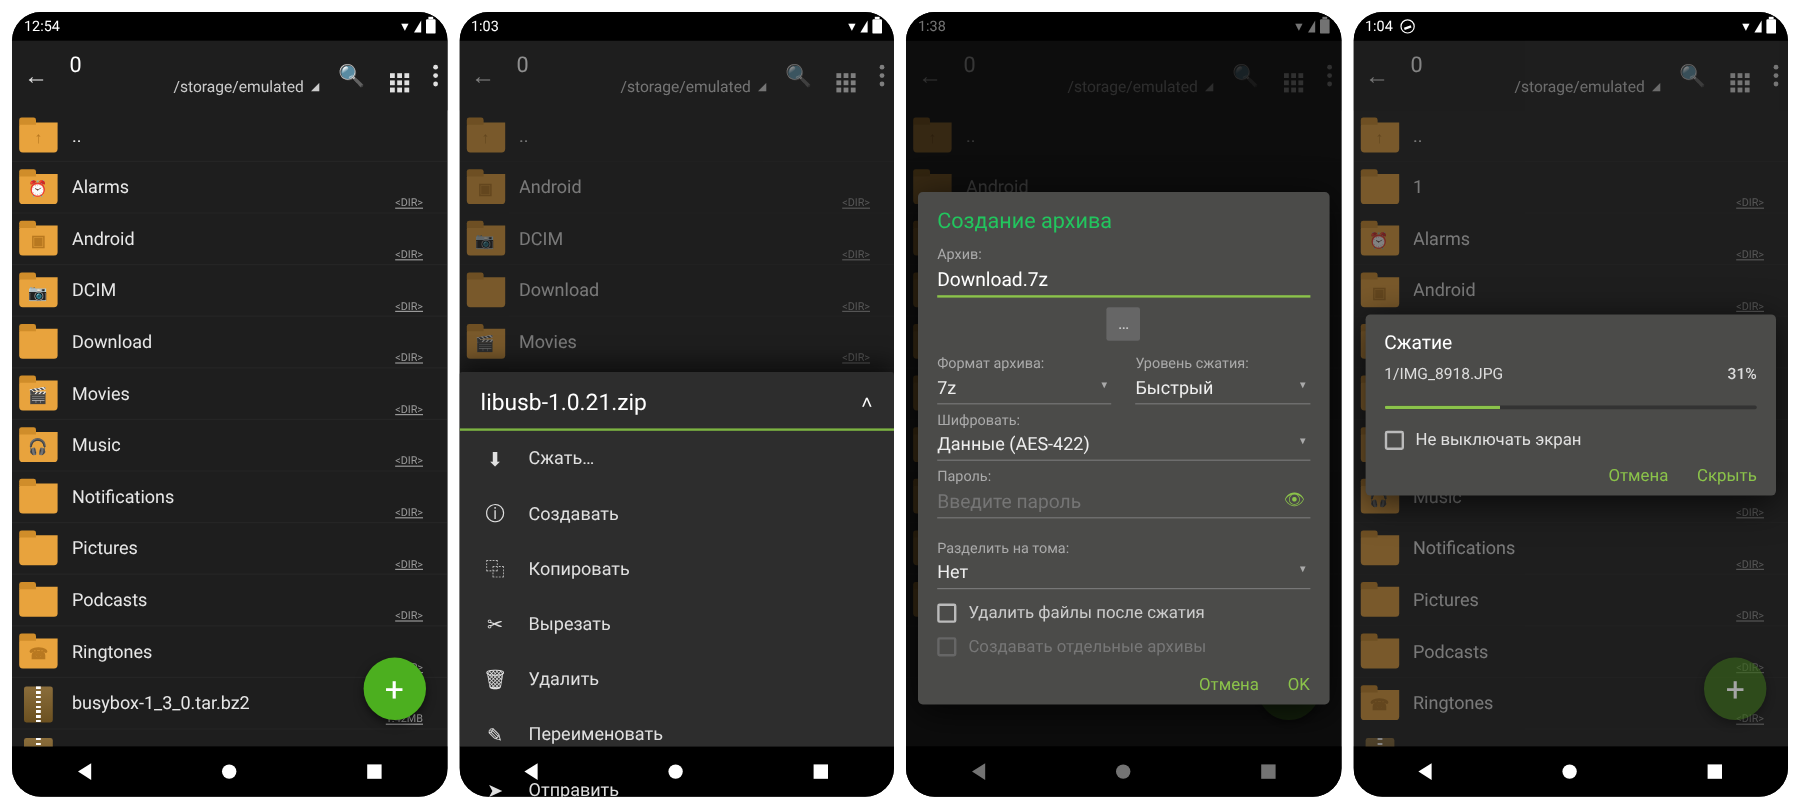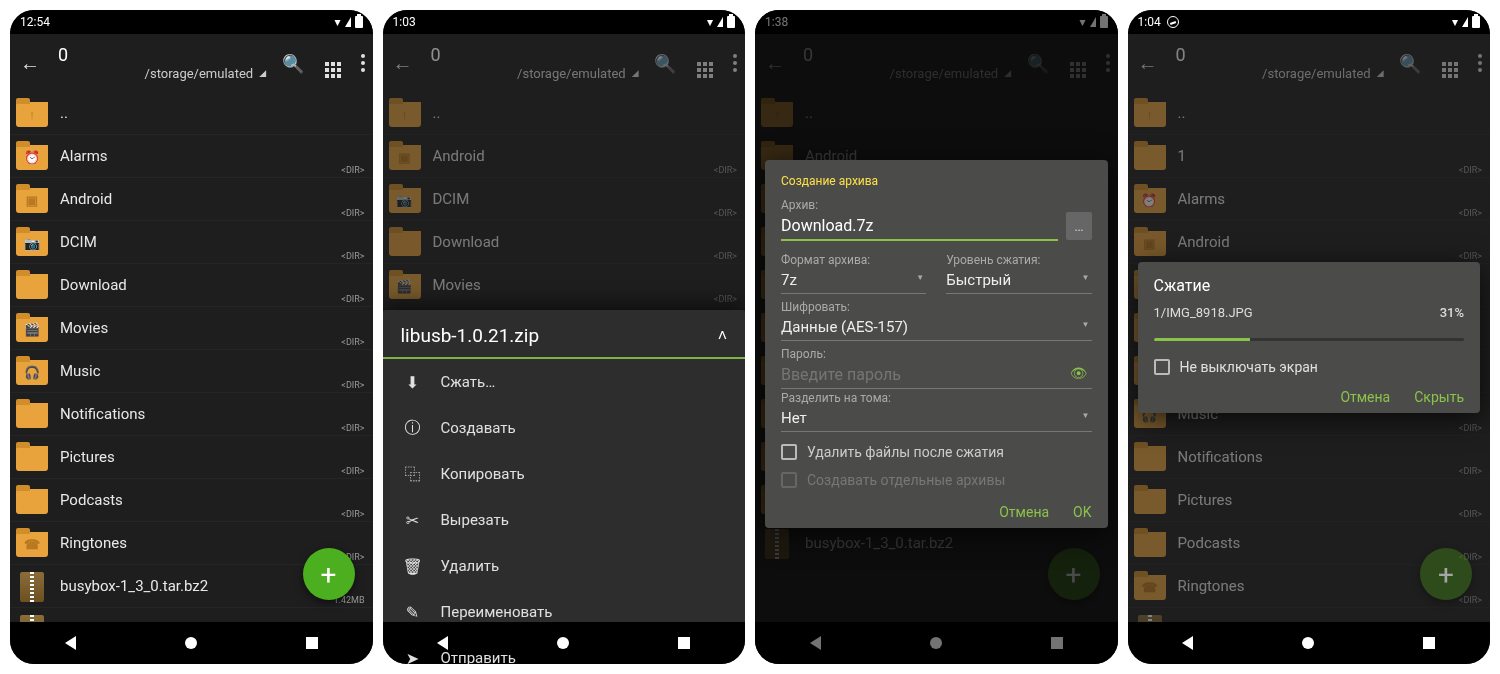--- a/index.html
+++ b/index.html
@@ -58,21 +58,21 @@
   }
   .folder .glyph {
     position:absolute; left:0; right:0; top:0; bottom:0;
     display:flex; align-items:center; justify-content:center;
     color:#b87820; font-size:13px; font-weight:bold;
   }
   .zipfile { width:24px; height:30px; background:linear-gradient(#8a6d3b,#6b5020); border-radius:2px; margin-left:4px; position:relative;}
   .zipfile::after { content:""; position:absolute; left:10px; top:0; width:4px; height:30px;
     background: repeating-linear-gradient(#fff 0 2px, transparent 2px 4px); }
   .row .name { flex: 1; font-size: 15px; color: #e8e8e8; white-space:nowrap; overflow:hidden; text-overflow:ellipsis;}
-  .row .meta { font-size: 9px; color: #999; position:absolute; right:8px; bottom:2px;}
+  .row .meta { font-size: 9px; color: #999; position:absolute; right:20px; bottom:2px;text-decoration:underline;}
   .row.dim { opacity: 0.45; }
 
   .fab {
     position: absolute; right: 18px; bottom: 64px;
     width: 52px; height: 52px; border-radius: 50%;
     background: #4caf1f; display: flex; align-items: center; justify-content: center;
     color: #fff; font-size: 28px; box-shadow: 0 3px 8px rgba(0,0,0,.5);
     cursor: pointer;
   }
   .fab.dim { background:#3a6a1a; opacity:.6; }
@@ -103,23 +103,23 @@
   .sheet-item .si { width:20px; text-align:center; font-size:16px;}
 
   
   .overlay { position:absolute; inset:0; background:rgba(0,0,0,.55); }
   .dialog {
     position:absolute; left:10px; right:10px; top:150px;
     background:#4b4b49; border-radius:4px; padding:14px 16px 8px;
     box-shadow:0 6px 30px rgba(0,0,0,.7);
     font-size:14px; color:#ccc;
   }
-  .dialog .dtitle { font-size:12px; color:#fde047; margin-bottom:10px;}
+  .dialog .dtitle { font-size:18px; color:#22c55e; margin-bottom:10px;}
   .dialog .lbl { font-size:12px; color:#aaa; margin-top:6px;}
-  .dialog .field-row { display:flex; gap:8px; align-items:flex-start;}
+  .dialog .field-row { display:flex; gap:8px; align-items:center;flex-direction:column;}
   .dialog input[type=text] {
     width:100%; background:transparent; border:none;
     border-bottom:2px solid #8bc34a; color:#fff;
     font-size:16px; padding:4px 0;
   }
   .dialog input.plain { border-bottom:1px solid #777; }
   .dialog .browse { width:28px; height:28px; background:#666; border-radius:2px;
     display:flex; align-items:center; justify-content:center; font-size:14px; cursor:pointer;}
   .dialog .two-col { display:flex; gap:20px; margin-top:6px;}
   .dialog .col { flex:1; position:relative;}
@@ -569,27 +569,27 @@
       <div class="col">
         <div class="lbl">Формат архива:</div>
         <div class="sel">7z</div>
       </div>
       <div class="col">
         <div class="lbl">Уровень сжатия:</div>
         <div class="sel">Быстрый</div>
       </div>
     </div>
     <div class="lbl">Шифровать:</div>
-    <div class="sel">Данные (AES-157)</div>
+    <div class="sel">Данные (AES-422)</div>
     <div class="lbl">Пароль:</div>
     <div class="pwd-row">
       <input type="text" class="plain" placeholder="Введите пароль" style="">
       <span class="eye">👁</span>
     </div>
-    <div class="lbl" style="margin-top:2px">Разделить на тома:</div>
+    <div class="lbl" style="margin-top:18px">Разделить на тома:</div>
     <div class="sel">Нет</div>
     <div class="chk">
       <span class="box"></span>
       <span>Удалить файлы после сжатия</span>
     </div>
     <div class="chk dis">
       <span class="box"></span>
       <span>Создавать отдельные архивы</span>
     </div>
     <div class="btns">

